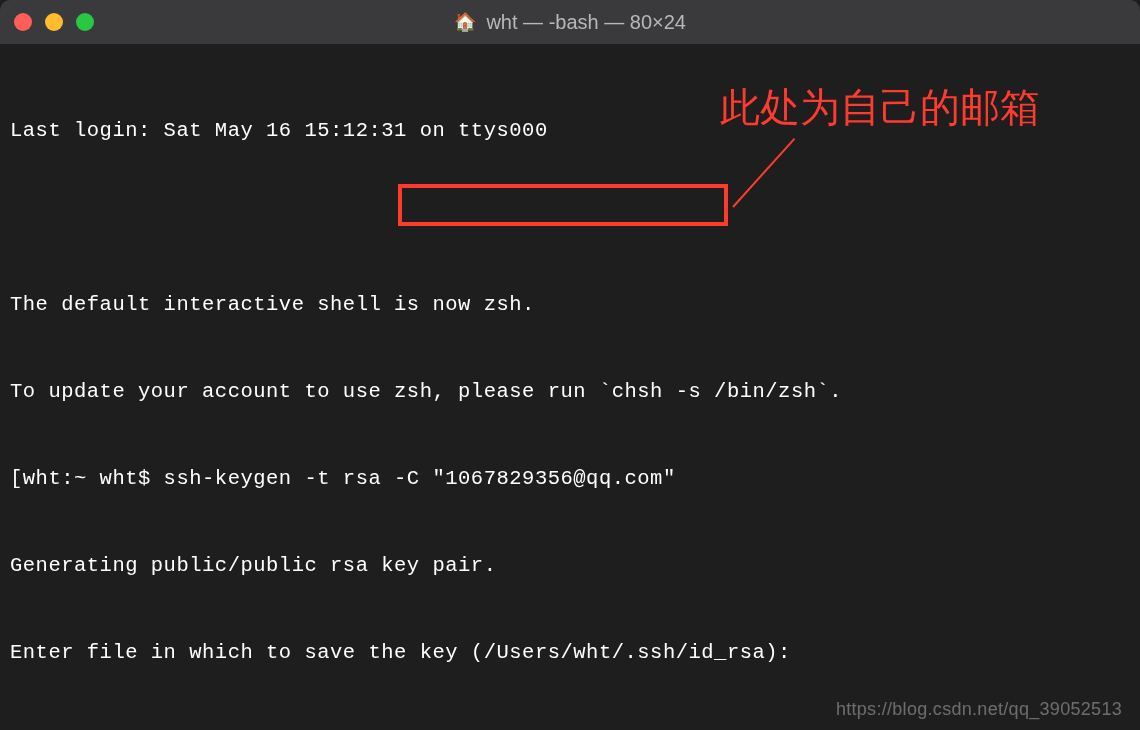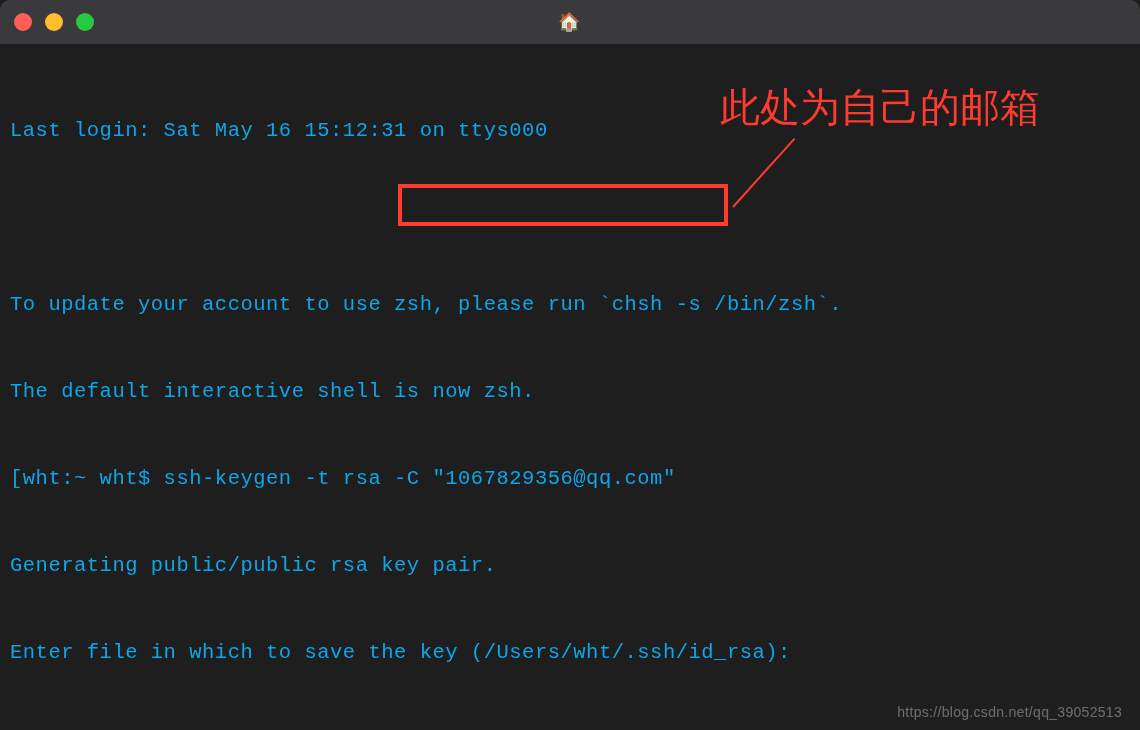--- a/index.html
+++ b/index.html
@@ -53,21 +53,21 @@
       gap: 10px;
       color: #b8b8b8;
       font-family: -apple-system, BlinkMacSystemFont, "Helvetica Neue", sans-serif;
       font-size: 20px;
     }
     .home-icon {
       font-size: 18px;
     }
     .terminal-body {
       padding: 14px 10px;
-      color: #0ea5e9;
+      color: #ffffff;
       font-size: 20.5px;
       line-height: 29px;
       white-space: pre;
       letter-spacing: 0.5px;
       position: relative;
       height: calc(100% - 44px);
     }
     .line {
       min-height: 29px;
     }
@@ -92,44 +92,45 @@
       background: #ff3b30;
       transform-origin: left center;
       pointer-events: none;
     }
     .watermark {
       position: absolute;
       bottom: 10px;
       right: 18px;
       color: rgba(255, 255, 255, 0.35);
       font-family: Arial, sans-serif;
-      font-size: 14px;
+      font-size: 18px;
       letter-spacing: 0.3px;
     }
   </style>
 </head>
 <body>
 
 <div class="window">
   <div class="titlebar">
     <div class="traffic-lights">
       <div class="traffic-light tl-close"></div>
       <div class="traffic-light tl-min"></div>
       <div class="traffic-light tl-max"></div>
     </div>
     <div class="title-content">
       <span class="home-icon">🏠</span>
+      <span>wht — -bash — 80×24</span>
     </div>
   </div>
 
   <div class="terminal-body">
     <div class="line">Last login: Sat May 16 15:12:31 on ttys000</div>
     <div class="line"></div>
+    <div class="line">The default interactive shell is now zsh.</div>
     <div class="line">To update your account to use zsh, please run `chsh -s /bin/zsh`.</div>
-    <div class="line">The default interactive shell is now zsh.</div>
     <div class="line"><span>[wht:~ wht$ ssh-keygen -t rsa -C </span><span>"1067829356@qq.com"</span></div>
     <div class="line">Generating public/public rsa key pair.</div>
     <div class="line">Enter file in which to save the key (/Users/wht/.ssh/id_rsa):</div>
     
     
     
   </div>
 
   <div class="annotation-box" style="left:398px; top:184px; width:330px; height:42px;"></div>
   <div class="annotation-label" style="left:684px; top:80px;">此处为自己的邮箱</div>

